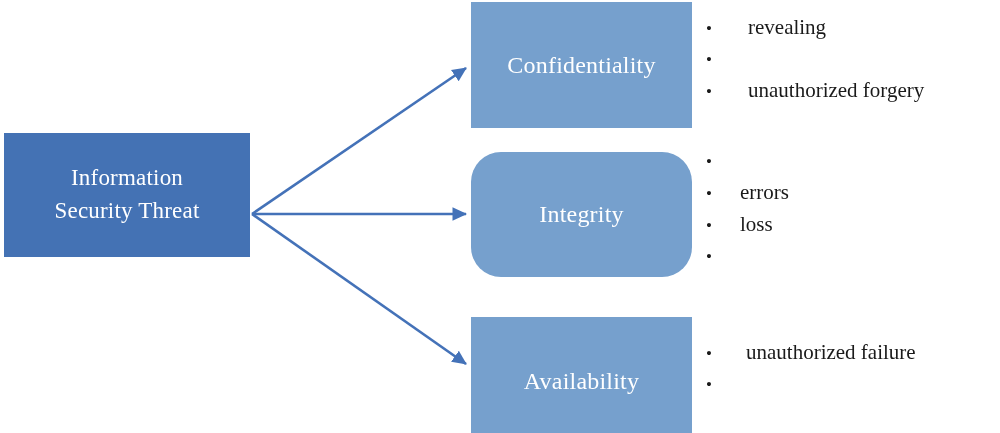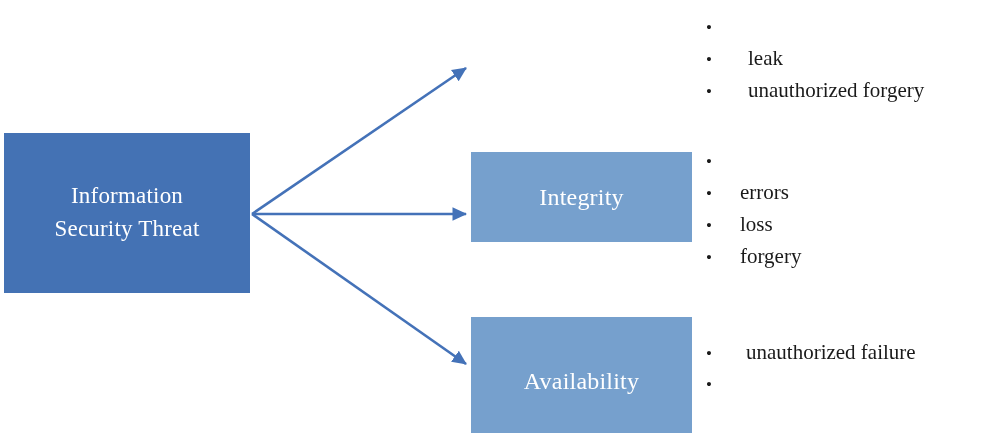--- a/index.html
+++ b/index.html
@@ -26,21 +26,21 @@
     height: 433px;
     pointer-events: none;
   }
 
   
   .source-box {
     position: absolute;
     left: 4px;
     top: 133px;
     width: 246px;
-    height: 160px;
+    height: 124px;
     background: #4472b4;
     display: flex;
     align-items: center;
     justify-content: center;
     box-sizing: border-box;
   }
   .source-label {
     color: #ffffff;
     font-size: 23px;
     line-height: 1.42;
@@ -54,21 +54,21 @@
     position: absolute;
     left: 471px;
     width: 221px;
     background: #76a0cd;
     display: flex;
     align-items: center;
     justify-content: center;
     box-sizing: border-box;
   }
   .cat-box.c0 { top: 2px;   height: 126px; }
-  .cat-box.c1 { top: 152px; height: 90px; }
+  .cat-box.c1 { top: 152px; height: 125px; border-radius: 30px; }
   .cat-box.c2 { top: 317px; height: 128px; }
 
   .cat-label {
     color: #ffffff;
     font-size: 24px;
     text-align: center;
     letter-spacing: 0.2px;
   }
 
   
@@ -124,27 +124,30 @@
       <line x1="252" y1="214" x2="466" y2="214"></line>
       <line x1="252" y1="214" x2="466" y2="364"></line>
     </g>
   </svg>
 
   <div class="source-box">
     <div class="source-label">Information
 Security Threat</div>
   </div>
 
+  <div class="cat-box c0">
+    <div class="cat-label">Confidentiality</div>
+  </div>
   <ul class="bullet-list b0">
     <li class="bullet-item">
       <span class="bullet-dot">•</span>
+      <span class="bullet-text">revealing</span>
     </li>
     <li class="bullet-item">
       <span class="bullet-dot">•</span>
-      <span class="bullet-text">leak</span>
     </li>
     <li class="bullet-item">
       <span class="bullet-dot">•</span>
       <span class="bullet-text">unauthorized forgery</span>
     </li>
   </ul>
 
   <div class="cat-box c1">
     <div class="cat-label">Integrity</div>
   </div>
@@ -155,21 +158,20 @@
     <li class="bullet-item">
       <span class="bullet-dot">•</span>
       <span class="bullet-text">errors</span>
     </li>
     <li class="bullet-item">
       <span class="bullet-dot">•</span>
       <span class="bullet-text">loss</span>
     </li>
     <li class="bullet-item">
       <span class="bullet-dot">•</span>
-      <span class="bullet-text">forgery</span>
     </li>
   </ul>
 
   <div class="cat-box c2">
     <div class="cat-label">Availability</div>
   </div>
   <ul class="bullet-list b2">
     <li class="bullet-item">
       <span class="bullet-dot">•</span>
       <span class="bullet-text">unauthorized failure</span>

